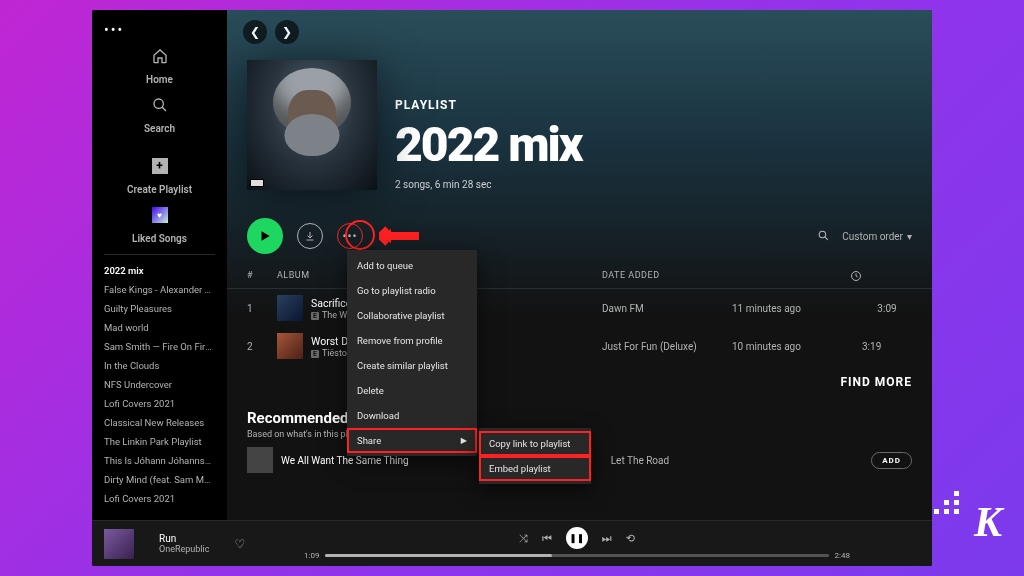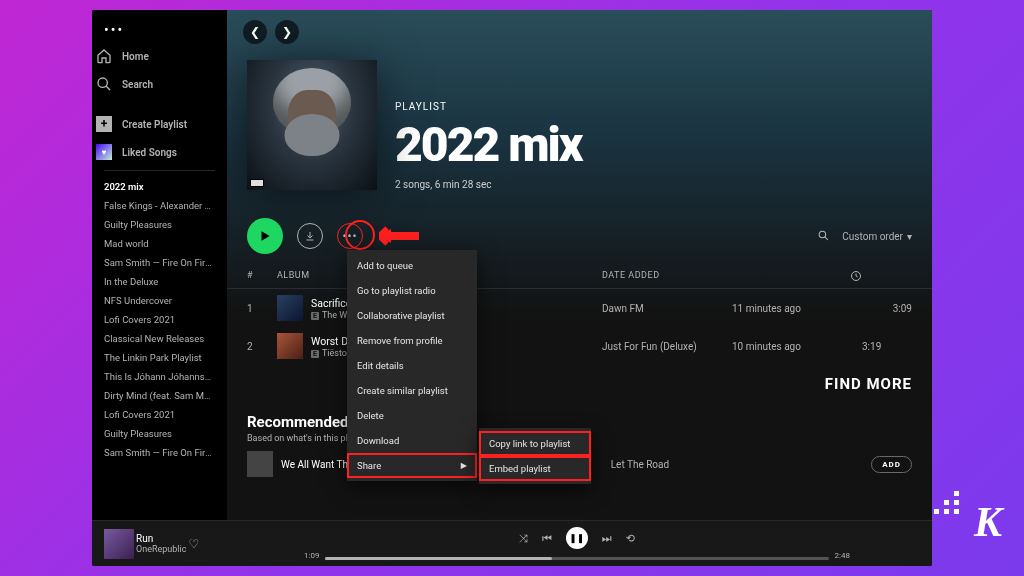--- a/index.html
+++ b/index.html
@@ -42,24 +42,25 @@
 .sidebar .dots {
   padding: 4px 12px;
   font-size: 14px;
   color: #fff;
   letter-spacing: 2px;
 }
 .nav-item {
   display: flex;
   align-items: center;
   gap: 10px;
-  padding: 6px 4px;
+  padding: 6px 13px;
   cursor: pointer;
   color: #b3b3b3;
   font-weight: 600;
+  flex-direction: column;
 }
 .nav-icon { width: 16px; height: 16px; display: flex; align-items: center; justify-content: center; }
 .create-plus {
   width: 16px; height: 16px; background: #b3b3b3; display: flex; align-items: center; justify-content: center; color: #000; font-weight: bold; font-size: 12px;
 }
 .liked-icon {
   width: 16px; height: 16px; background: linear-gradient(135deg, #450af5, #c4efd9); display: flex; align-items: center; justify-content: center; color: #fff; font-size: 8px;
 }
 .divider { height: 1px; background: #282828; margin: 4px 12px; }
 .playlists {
@@ -117,21 +118,21 @@
   box-shadow: inset 0 -22px 18px rgba(0,0,0,.45);
 }
 .cover-beard {
   position: absolute; left: 50%; top: 58%; transform: translate(-50%,-50%);
   width: 55px; height: 42px; background: #7d8288; border-radius: 50% 50% 48% 48%;
 }
 .explicit-tag {
   position: absolute; bottom: 3px; left: 3px; width: 14px; height: 8px; background: #ddd; border: 1px solid #000;
 }
 .header-text { color: #fff; }
-.playlist-label { font-size: 10px; font-weight: 400; letter-spacing: 1px; }
+.playlist-label { font-size: 12px; font-weight: 700; letter-spacing: 1px; }
 .playlist-title { font-size: 48px; font-weight: 900; margin: 4px 0; letter-spacing: -2px; }
 .playlist-meta { font-size: 10px; color: #d0d0d0; margin-top: 6px; }
 .controls-row {
   display: flex; align-items: center; padding: 12px 20px; gap: 14px; position: relative;
 }
 .play-btn { width: 36px; height: 36px; border-radius: 50%; background: #1ed760; display: flex; align-items: center; justify-content: center; cursor: pointer; }
 .play-btn svg { width: 14px; height: 14px; }
 .dl-btn, .more-btn { width: 26px; height: 26px; border-radius: 50%; border: 1.5px solid #b3b3b3; display: flex; align-items: center; justify-content: center; color: #b3b3b3; cursor: pointer; font-size: 11px; }
 .more-btn { border: 1.5px solid #ff2020; letter-spacing: 1px; font-weight: bold; }
 .red-circle { position: absolute; left: 118px; top: 14px; width: 30px; height: 30px; border: 2px solid #ff2020; border-radius: 50%; pointer-events: none; }
@@ -158,21 +159,21 @@
   font-size: 10px;
 }
 .track-title-cell { display: flex; align-items: center; gap: 8px; }
 .track-art { width: 26px; height: 26px; background: #333; }
 .track-art.a1 { background: linear-gradient(135deg,#2a4060,#0a1530); }
 .track-art.a2 { background: linear-gradient(135deg,#a8553a,#4a2015); }
 .track-text { display: flex; flex-direction: column; }
 .track-title { color: #fff; font-size: 10.5px; }
 .track-artist { font-size: 9px; color: #b3b3b3; }
 .e-badge { display: inline-block; background: #6a6a6a; color: #111; font-size: 7px; font-weight: bold; padding: 0 2px; border-radius: 1px; margin-right: 3px; }
-.find-more { text-align: right; padding: 10px 20px; color: #fff; font-size: 15px; font-weight: 700; letter-spacing: 1px; }
+.find-more { text-align: right; padding: 10px 20px; color: #fff; font-size: 12px; font-weight: 700; letter-spacing: 1px; }
 .rec-section { padding: 10px 20px; color: #fff; }
 .rec-title { font-size: 15px; font-weight: 700; }
 .rec-sub { font-size: 9px; color: #b3b3b3; margin-top: 2px; }
 .rec-row { display: flex; align-items: center; justify-content: space-between; padding: 8px 0; }
 .rec-left { display: flex; align-items: center; gap: 8px; }
 .rec-art { width: 26px; height: 26px; background: #444; }
 .rec-add { border: 1px solid #6a6a6a; color: #fff; font-size: 8px; font-weight: 700; padding: 3px 10px; border-radius: 10px; cursor: pointer; letter-spacing: 1px; }
 
 .context-menu {
   position: absolute;
@@ -208,28 +209,28 @@
   height: 46px;
   background: #181818;
   border-top: 1px solid #282828;
   display: flex;
   align-items: center;
   padding: 0 12px;
   color: #b3b3b3;
   font-size: 9px;
   position: relative;
 }
-.np-left { display: flex; align-items: center; gap: 2px; width: 200px; }
+.np-left { display: flex; align-items: center; gap: 25px; width: 200px; }
 .np-art { width: 30px; height: 30px; background: linear-gradient(135deg,#7a5aa0,#3a2050); }
 .np-title { color: #fff; font-size: 10px; }
 .np-center { flex: 1; display: flex; flex-direction: column; align-items: center; gap: 2px; }
 .np-controls { display: flex; align-items: center; gap: 14px; }
 .np-controls .ctrl { cursor: pointer; color: #b3b3b3; font-size: 11px; }
 .np-play { width: 22px; height: 22px; border-radius: 50%; background: #fff; color: #000; display: flex; align-items: center; justify-content: center; cursor: pointer; font-size: 9px; }
-.progress { display: flex; align-items: flex-end; gap: 6px; width: 100%; font-size: 8px; }
+.progress { display: flex; align-items: center; gap: 6px; width: 100%; font-size: 8px; }
 .bar { flex: 1; height: 3px; background: #535353; border-radius: 2px; position: relative; }
 .bar-fill { position: absolute; left: 0; top: 0; bottom: 0; width: 45%; background: #b3b3b3; border-radius: 2px; }
 .np-right { width: 70px; }
 
 .heart-icon { font-size: 12px; cursor: pointer; }
 
 .brand-k {
   position: absolute;
   right: 22px;
   bottom: 30px;
@@ -291,21 +292,21 @@
       </div>
 
       <div class="divider"></div>
 
       <div class="playlists" id="playlists">
           <div class="playlist-item active">2022 mix</div>
           <div class="playlist-item">False Kings - Alexander The...</div>
           <div class="playlist-item">Guilty Pleasures</div>
           <div class="playlist-item">Mad world</div>
           <div class="playlist-item">Sam Smith — Fire On Fire (Fr...</div>
-          <div class="playlist-item">In the Deluxe</div>
+          <div class="playlist-item">In the Clouds</div>
           <div class="playlist-item">NFS Undercover</div>
           <div class="playlist-item">Lofi Covers 2021</div>
           <div class="playlist-item">Classical New Releases</div>
           <div class="playlist-item">The Linkin Park Playlist</div>
           <div class="playlist-item">This Is Jóhann Jóhannsson</div>
           <div class="playlist-item">Dirty Mind (feat. Sam Martin...</div>
           <div class="playlist-item">Lofi Covers 2021</div>
           <div class="playlist-item">Guilty Pleasures</div>
           <div class="playlist-item">Sam Smith — Fire On Fire (Fr...</div>
         </div>
@@ -366,21 +367,20 @@
             <span>▾</span>
           </span>
         </div>
 
         <div class="context-menu">
           <div id="cm-items">
               <div class="cm-item">Add to queue</div>
               <div class="cm-item">Go to playlist radio</div>
               <div class="cm-item">Collaborative playlist</div>
               <div class="cm-item">Remove from profile</div>
-              <div class="cm-item">Edit details</div>
               <div class="cm-item">Create similar playlist</div>
               <div class="cm-item">Delete</div>
               <div class="cm-item">Download</div>
             </div>
           <div class="cm-item hl">
             <span>Share</span>
             <span class="cm-arrow">▶</span>
           </div>
         </div>
         <div class="submenu">
@@ -410,21 +410,21 @@
             <span>1</span>
             <div class="track-title-cell">
               <div class="track-art a1"></div>
               <div class="track-text">
                 <span class="track-title">Sacrifice</span>
                 <span class="track-artist"><span class="e-badge">E</span>The Weeknd</span>
               </div>
             </div>
             <span>Dawn FM</span>
             <span>11 minutes ago</span>
-            <span style="text-align:right">3:09</span>
+            <span style="text-align:center">3:09</span>
           </div>
           <div class="track-row">
             <span>2</span>
             <div class="track-title-cell">
               <div class="track-art a2"></div>
               <div class="track-text">
                 <span class="track-title">Worst Day</span>
                 <span class="track-artist"><span class="e-badge">E</span>Tiësto</span>
               </div>
             </div>

